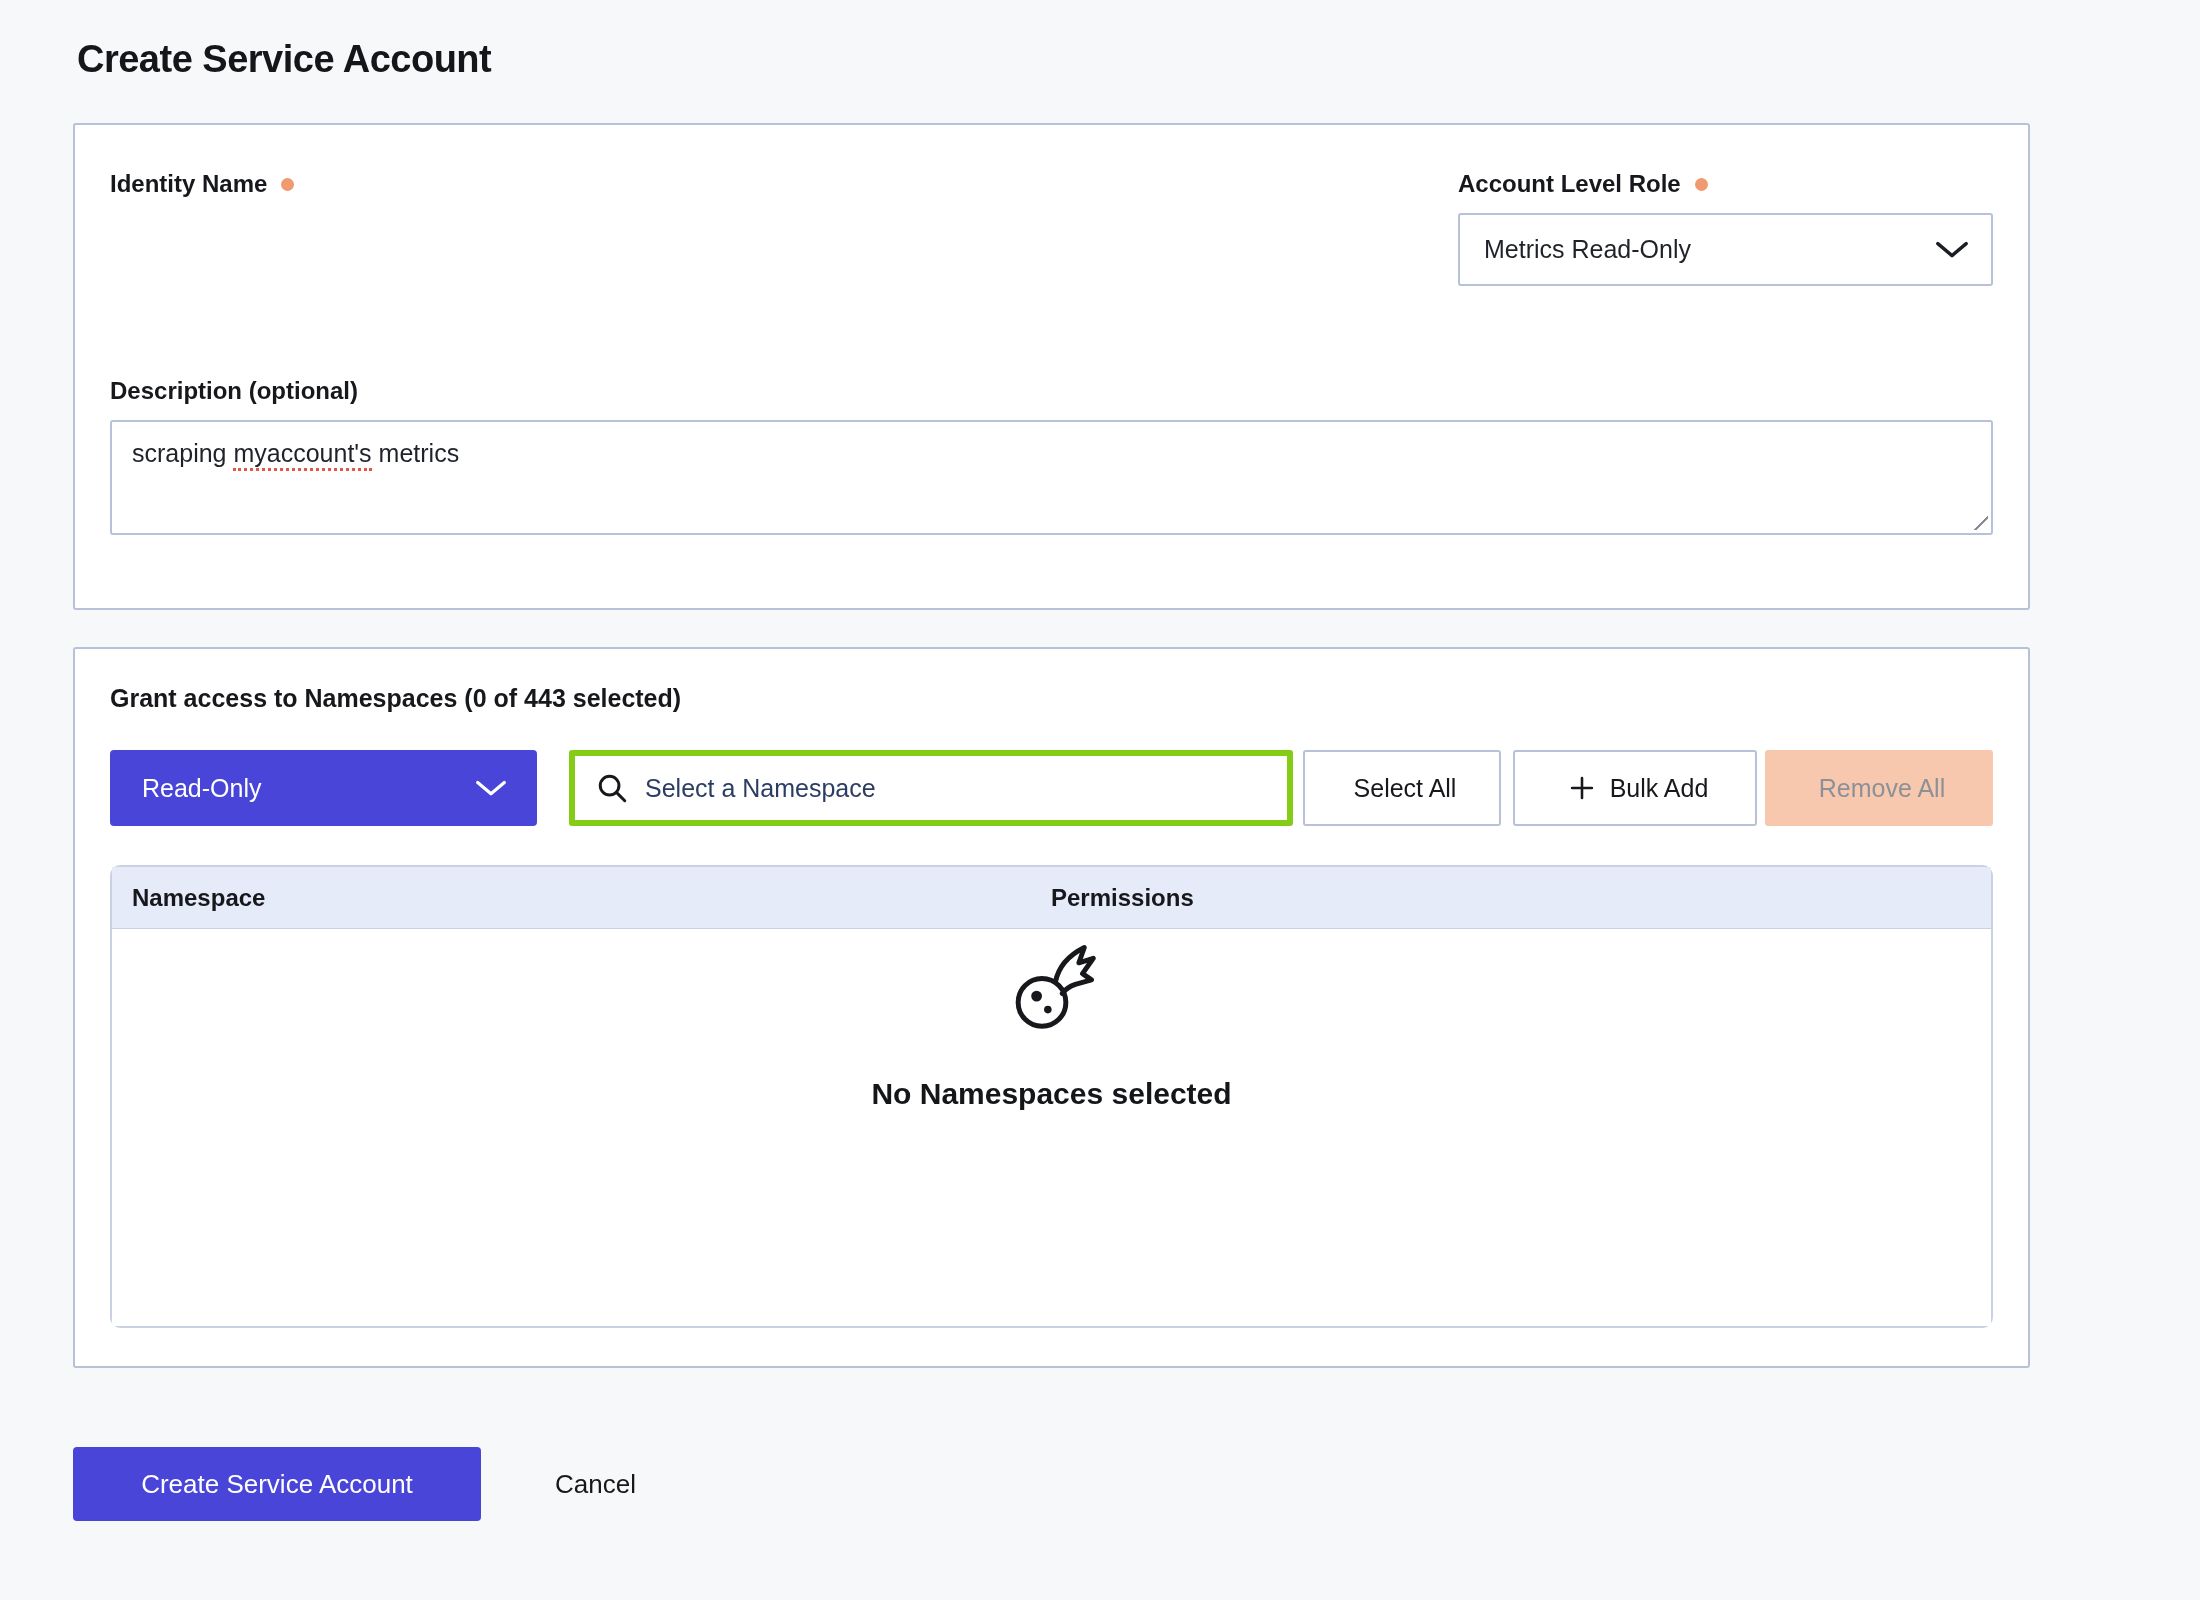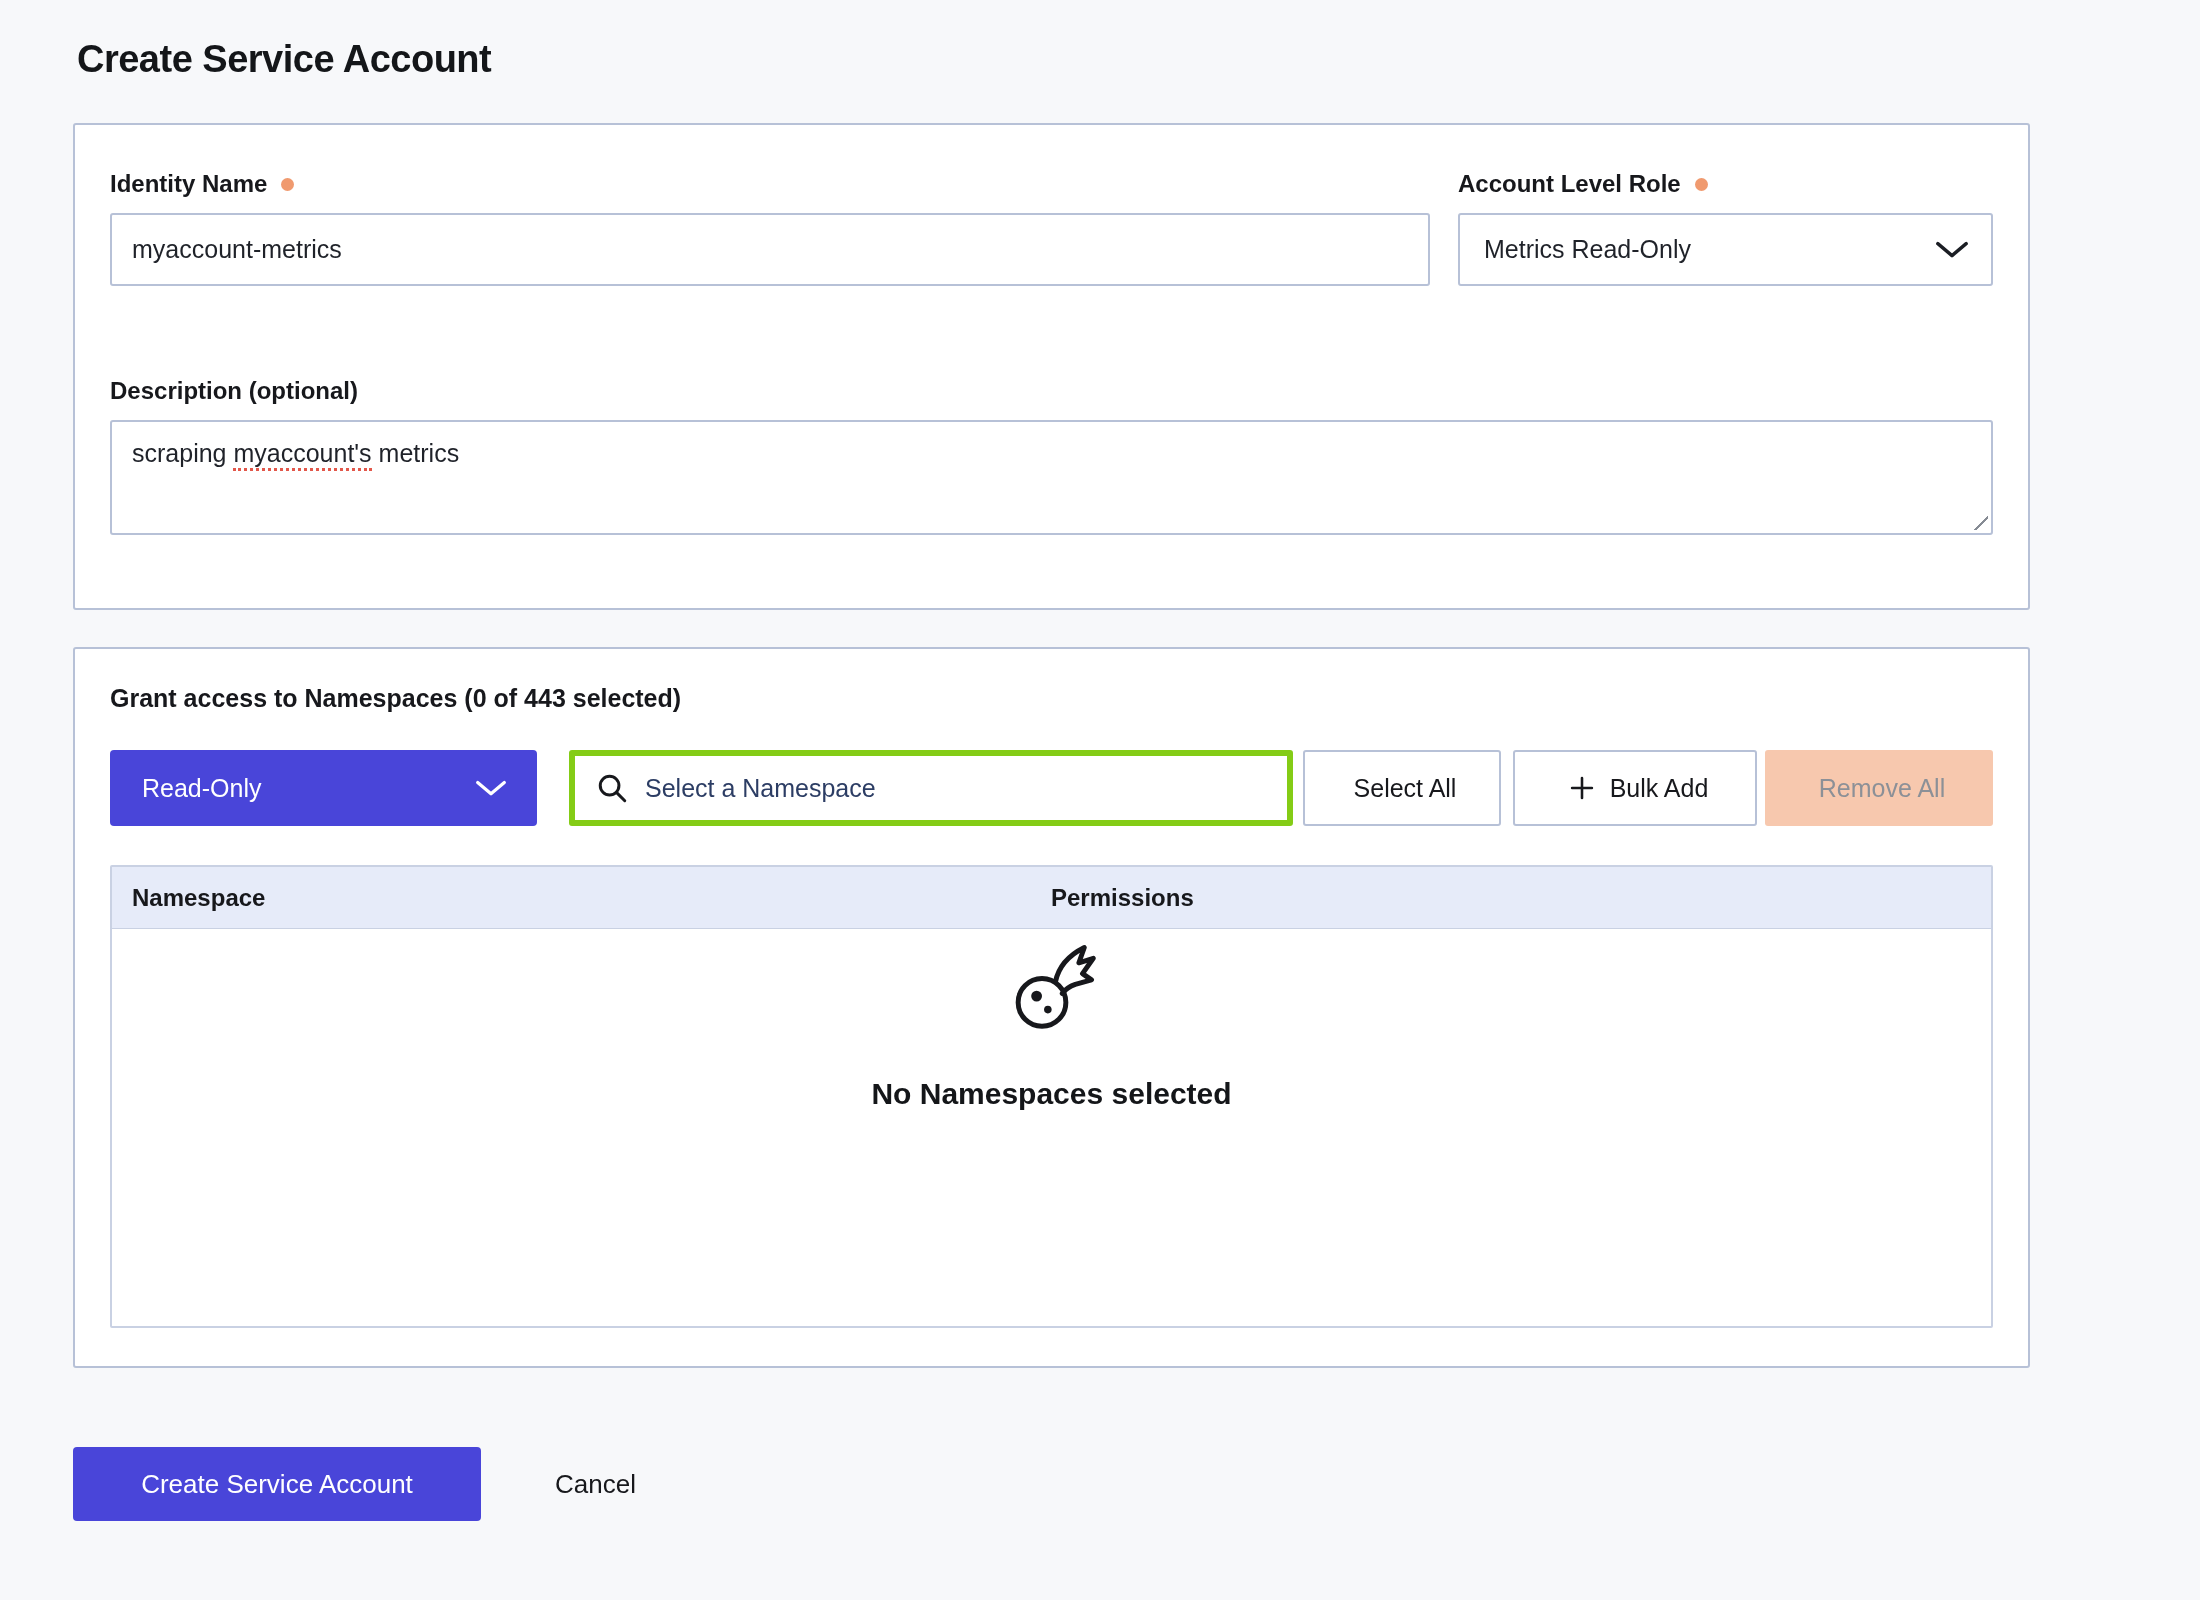--- a/index.html
+++ b/index.html
@@ -90,21 +90,21 @@
     background:transparent;
   }
   .searchbox input::placeholder { color:#2c3d64; opacity:1; }
   .btn-select-all { margin-left:10px; width:198px; }
   .btn-bulk-add { margin-left:12px; width:244px; gap:14px; }
   .btn-remove-all {
     margin-left:8px; width:228px;
     background:#f7c8ae; border:none; color:#8c9097; cursor:default;
   }
 
-  .ns-table { margin-top:39px; border:2px solid #c9d1e3; border-radius:2px; }
+  .ns-table { margin-top:39px; border:2px solid #c9d1e3; border-radius:11px; }
   .ns-table-header {
     display:grid; grid-template-columns:939px 1fr;
     background:#e6ebf9; height:62px; align-items:center;
     font-size:24px; font-weight:700; color:#17181c;
     border-bottom:1px solid #c9d1e3;
   }
   .ns-table-header .cell-first { padding-left:20px; }
   .ns-table-body {
     height:397px; background:#fff;
     display:flex; flex-direction:column; align-items:center; justify-content:flex-start;
@@ -133,21 +133,20 @@
 
   <h1 class="page-title">Create Service Account</h1>
 
   <section class="card card-identity">
     <div class="form-row">
       <div class="field-identity">
         <div class="label-row">
           <span>Identity Name</span>
           <span class="req-dot"></span>
         </div>
-        <input class="text-input" type="text" value="myaccount-metrics" style="">
       </div>
       <div class="field-role">
         <div class="label-row">
           <span>Account Level Role</span>
           <span class="req-dot"></span>
         </div>
         <div class="select-box">
           <span>Metrics Read-Only</span>
           <span>
             <svg width="34" height="18" viewBox="0 0 24 12" fill="none" stroke="#1b1e24" stroke-width="2.4" stroke-linecap="round" stroke-linejoin="round">

